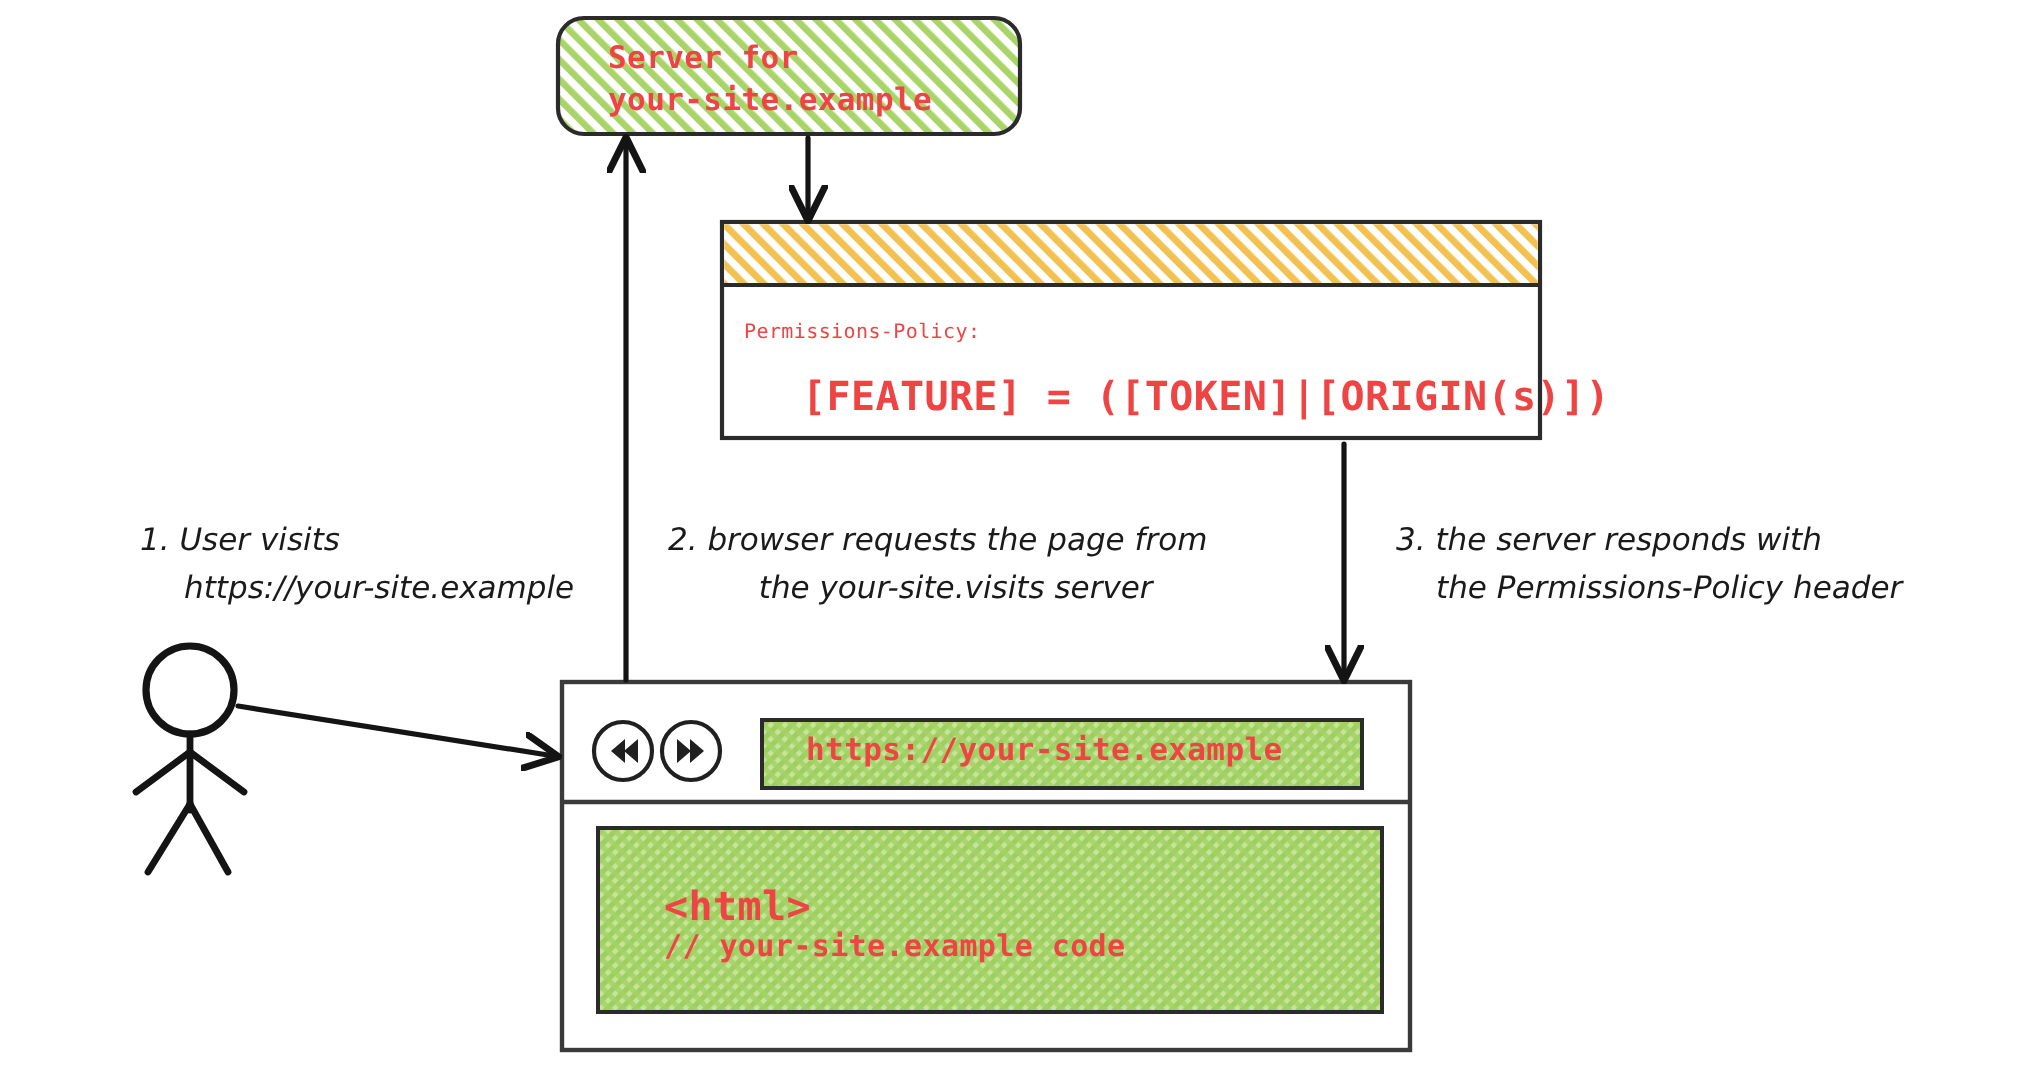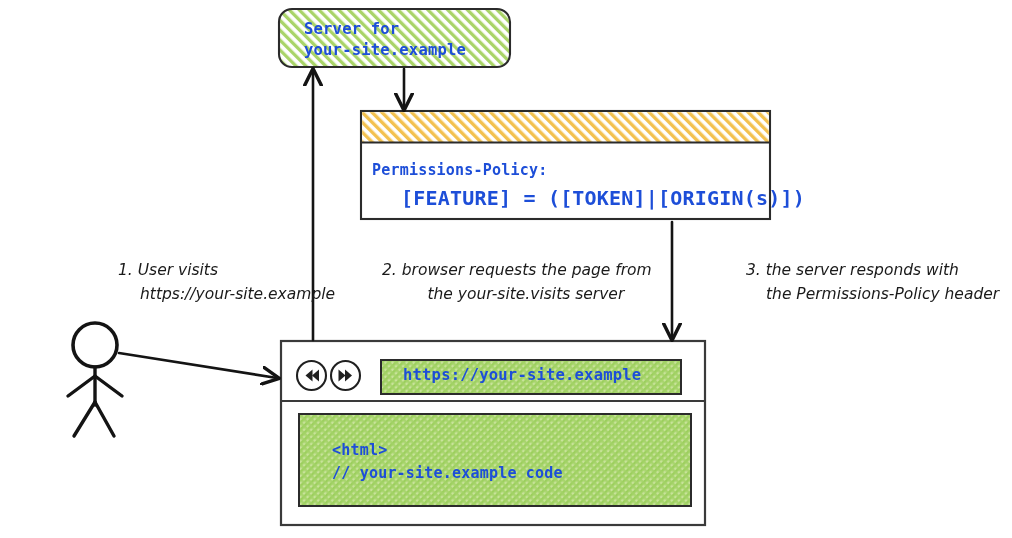--- a/index.html
+++ b/index.html
@@ -5,35 +5,35 @@
   html,body{margin:0;padding:0;background:#ffffff;}
   body{
     width:1012px;height:538px;position:relative;overflow:hidden;
     font-family:"DejaVu Sans Mono", monospace;
   }
   #stage{position:absolute;left:0;top:0;width:1012px;height:538px;}
   svg.layer{position:absolute;left:0;top:0;width:1012px;height:538px;overflow:visible;}
   svg.layer.art{pointer-events:none;}
 
   
-  .txt{position:absolute;white-space:pre;color:#1d4ed8;}
+  .txt{position:absolute;white-space:pre;color:#ef4444;}
   .mono{font-family:"DejaVu Sans Mono", monospace;}
-  .hand{font-family:"DejaVu Sans", sans-serif;font-style:italic;color:#1a1a1a;margin-left:48px;}
+  .hand{font-family:"DejaVu Sans", sans-serif;font-style:italic;color:#1a1a1a;}
 
   
   #server-label{left:304px;top:19px;font-size:15.5px;line-height:21px;font-weight:600;letter-spacing:.2px;}
 
   
   #resp-title{left:372px;top:116px;font-size:15.5px;font-weight:700;letter-spacing:.2px;}
-  #resp-l1{left:372px;top:161px;font-size:15px;font-weight:700;letter-spacing:.2px;}
+  #resp-l1{left:372px;top:161px;font-size:10px;font-weight:400;letter-spacing:.2px;}
   #resp-l2{left:401px;top:186px;font-size:20px;font-weight:600;letter-spacing:.2px;}
 
   
   #url-text{left:403px;top:366px;font-size:15.5px;font-weight:700;letter-spacing:.2px;}
-  #code-l1{left:332px;top:441px;font-size:15px;font-weight:700;letter-spacing:.2px;}
+  #code-l1{left:332px;top:441px;font-size:20px;font-weight:700;letter-spacing:.2px;}
   #code-l2{left:332px;top:464px;font-size:15px;font-weight:700;letter-spacing:.2px;}
 
   
   .anno{font-size:15.5px;line-height:24px;}
   #anno1{left:70px;top:258px;}
   #anno2{left:334px;top:258px;text-align:center;}
   #anno3{left:698px;top:258px;}
   .ind{display:block;}
   .ind.i1{padding-left:22px;}
   .ind.i2{padding-left:18px;}

